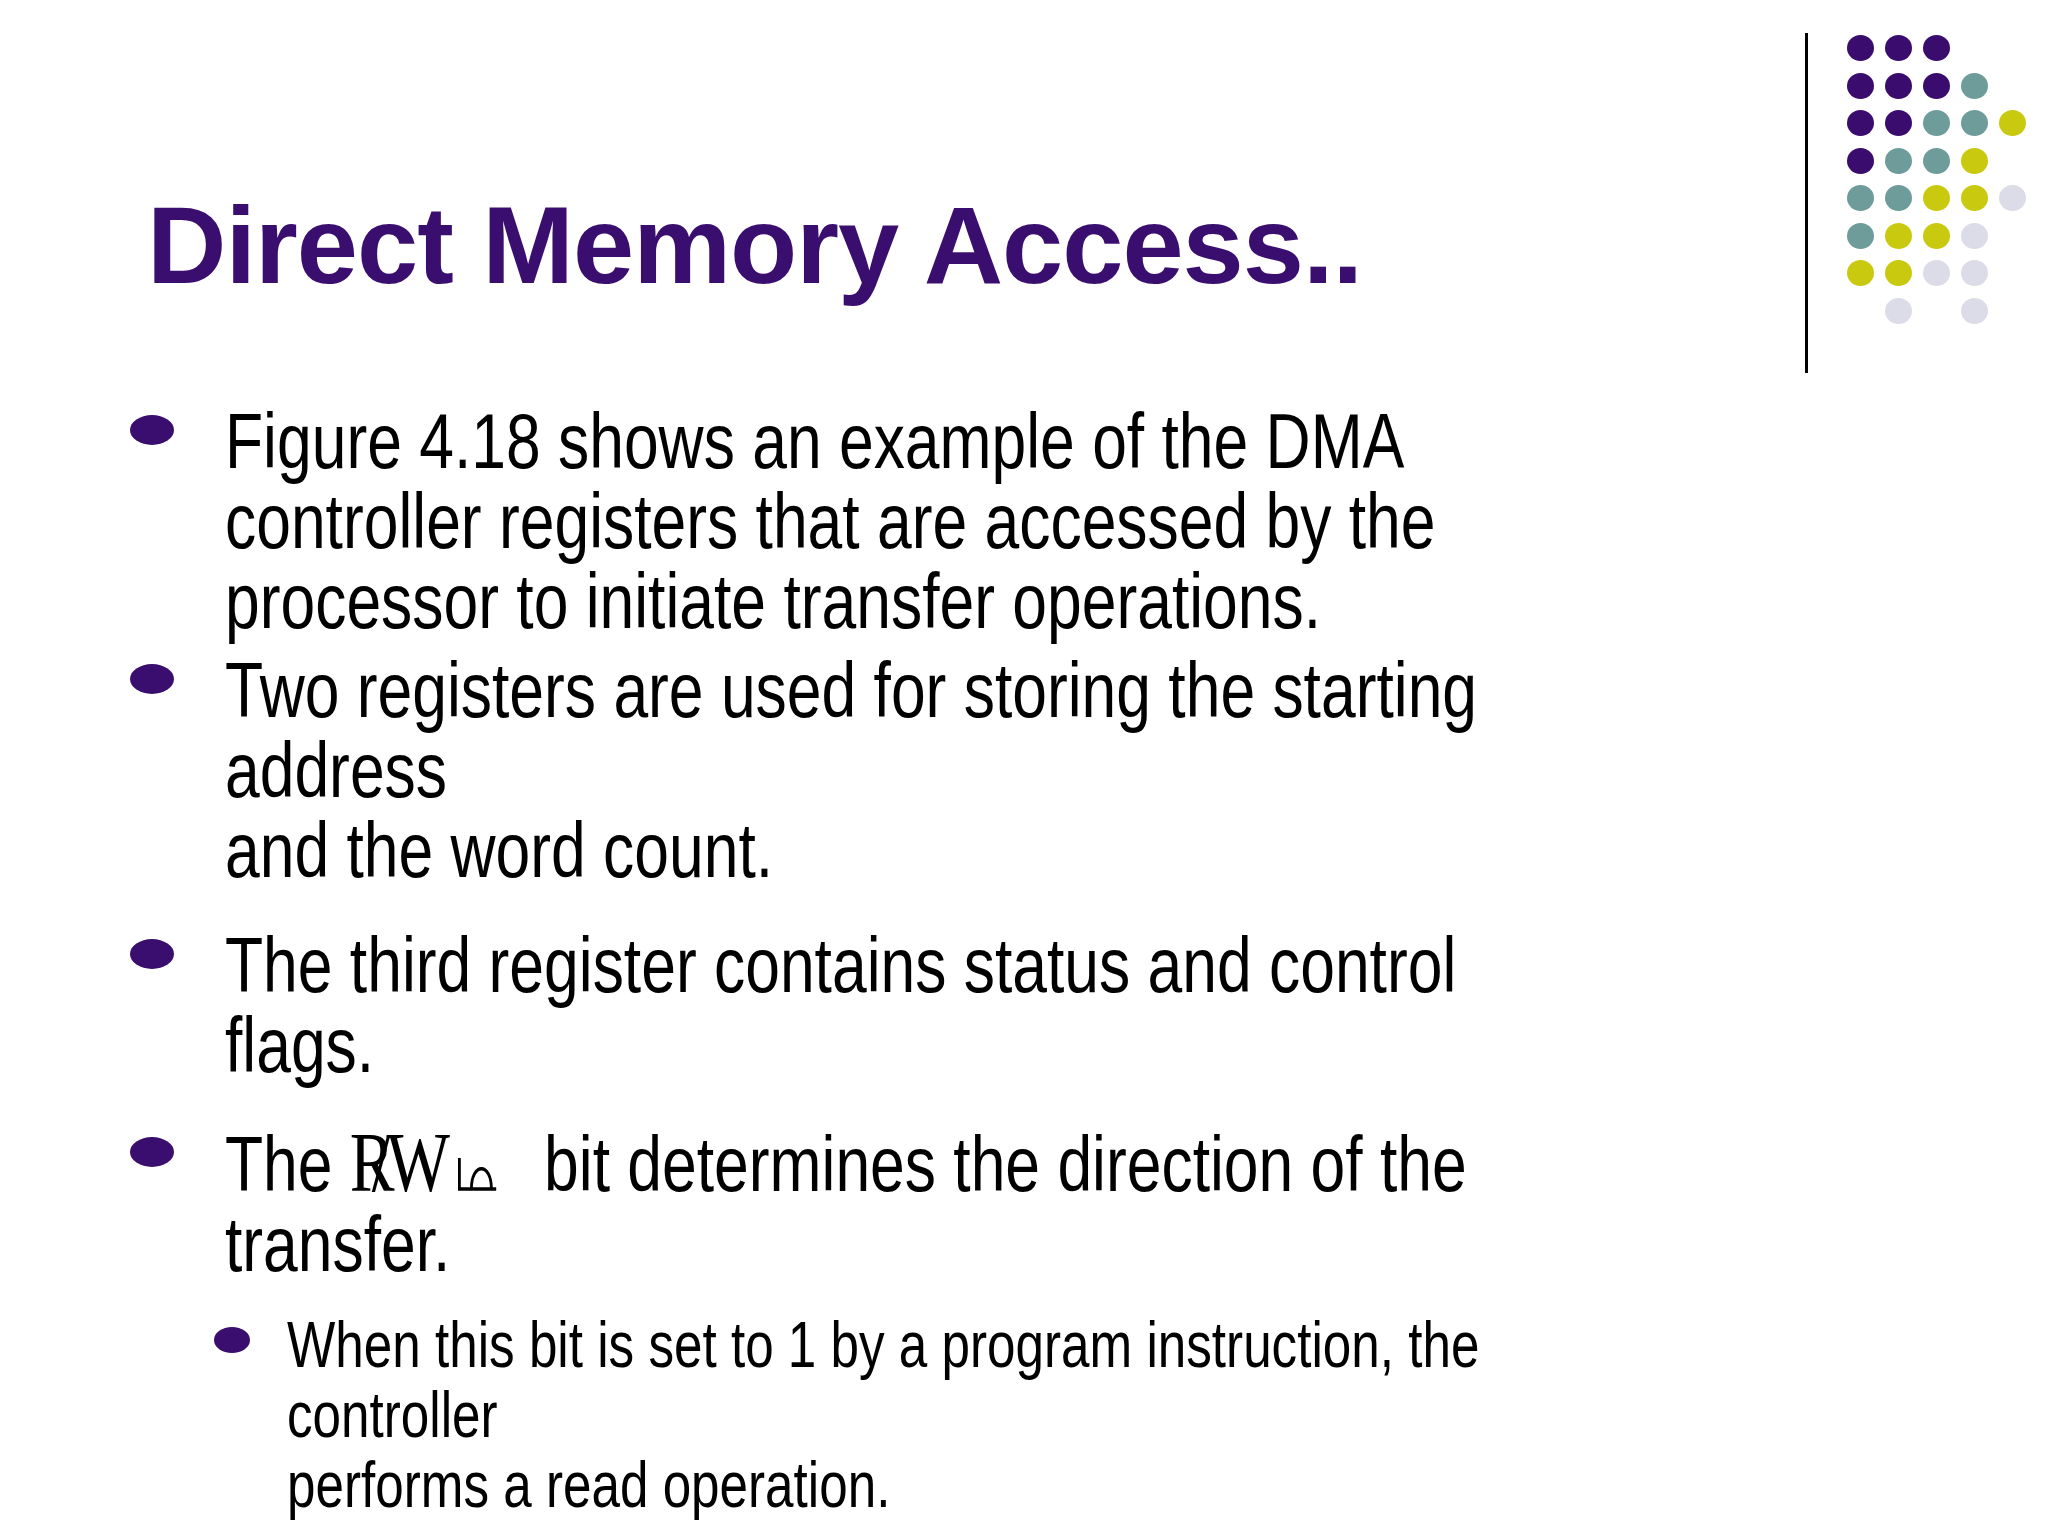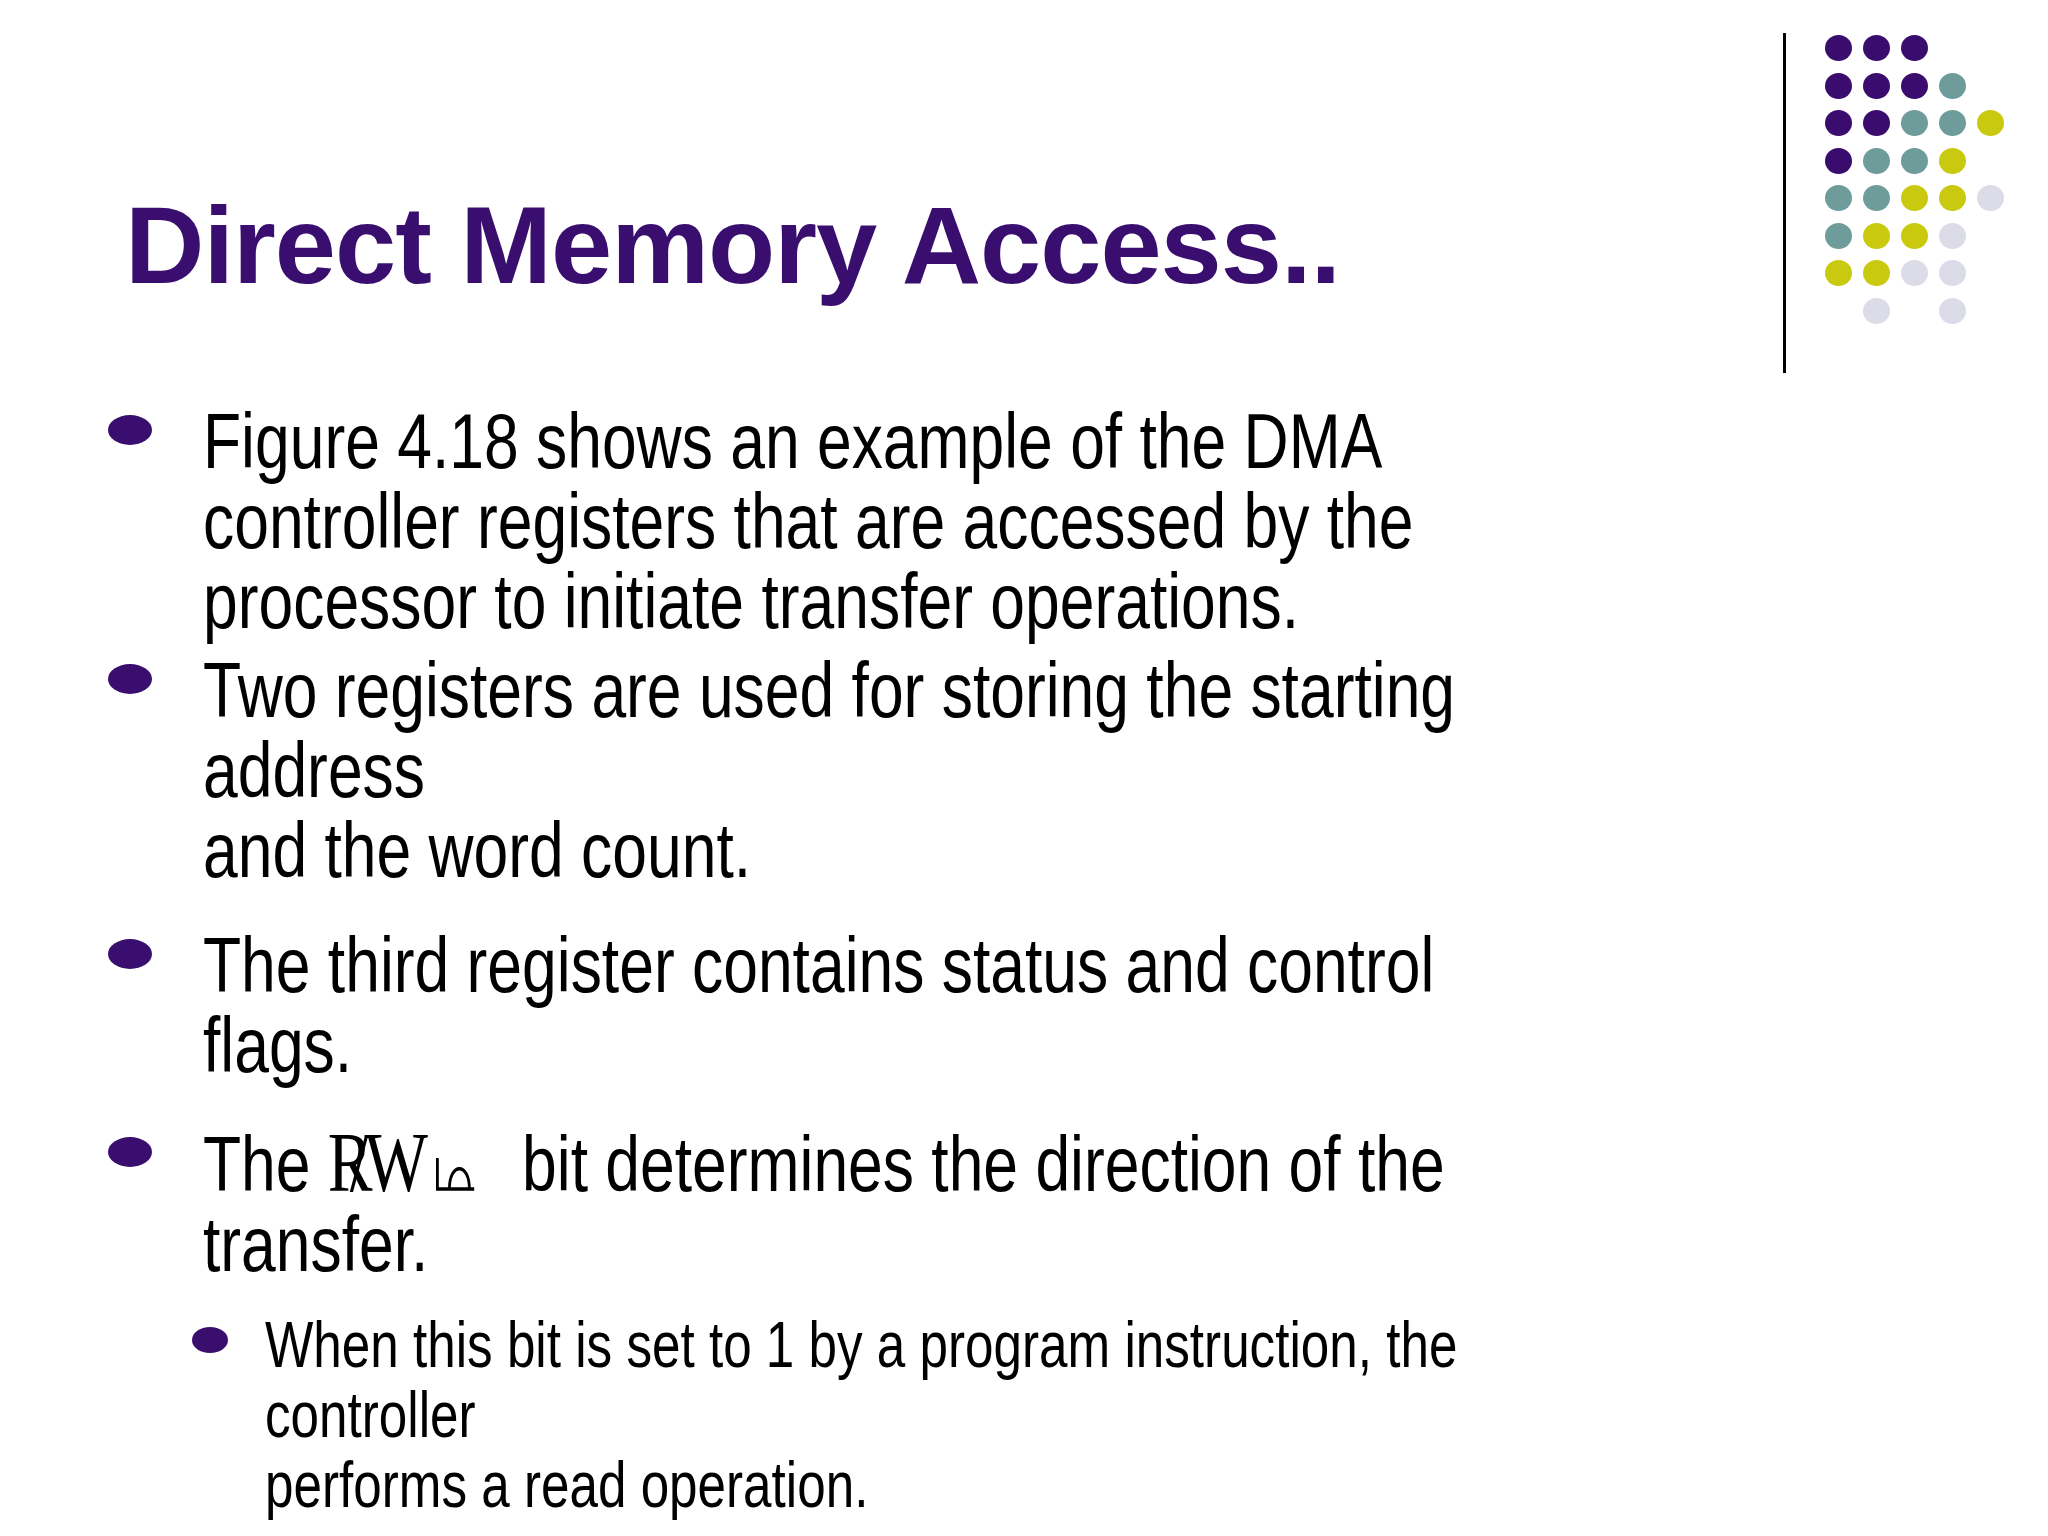--- a/index.html
+++ b/index.html
@@ -1,21 +1,21 @@
 <!DOCTYPE html>
 <html><head>
 <meta charset="utf-8">
 <style>
   html,body{margin:0;padding:0;}
   body{
     width:2048px;height:1536px;position:relative;overflow:hidden;
     background:#ffffff;
     font-family:"Liberation Sans",sans-serif;
   }
-  .slide{position:absolute;inset:0;}
+  .slide{position:absolute;inset:0;margin-left:22px;}
   .title{
     position:absolute;left:125px;top:190px;margin:0;
     font-size:110px;line-height:110px;font-weight:bold;
     color:#3A0E6E;letter-spacing:-1px;white-space:nowrap;
   }
   .vline{
     position:absolute;left:1783px;top:33px;width:3px;height:340px;
     background:#000000;
   }
   .deco-dot{

